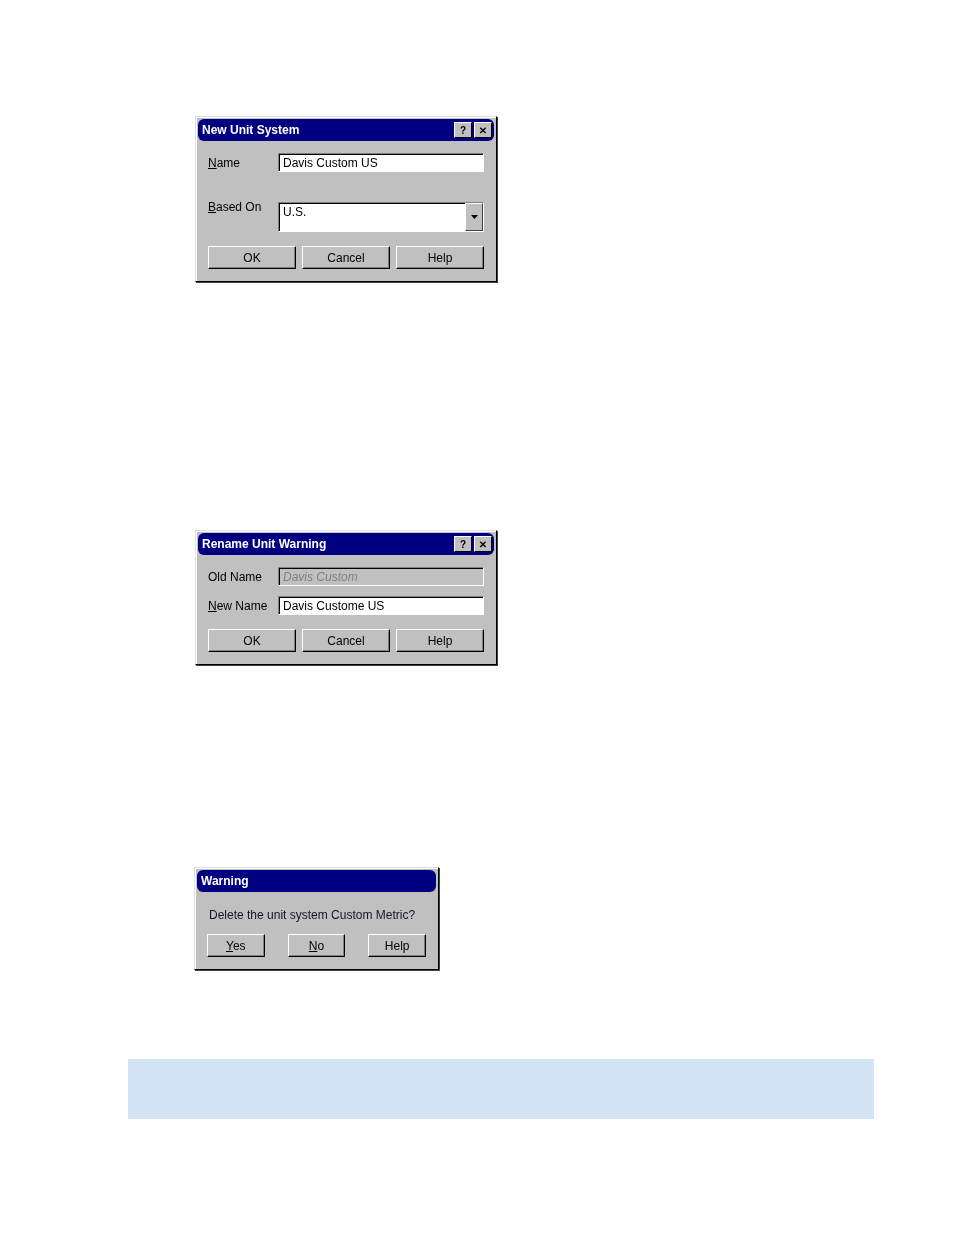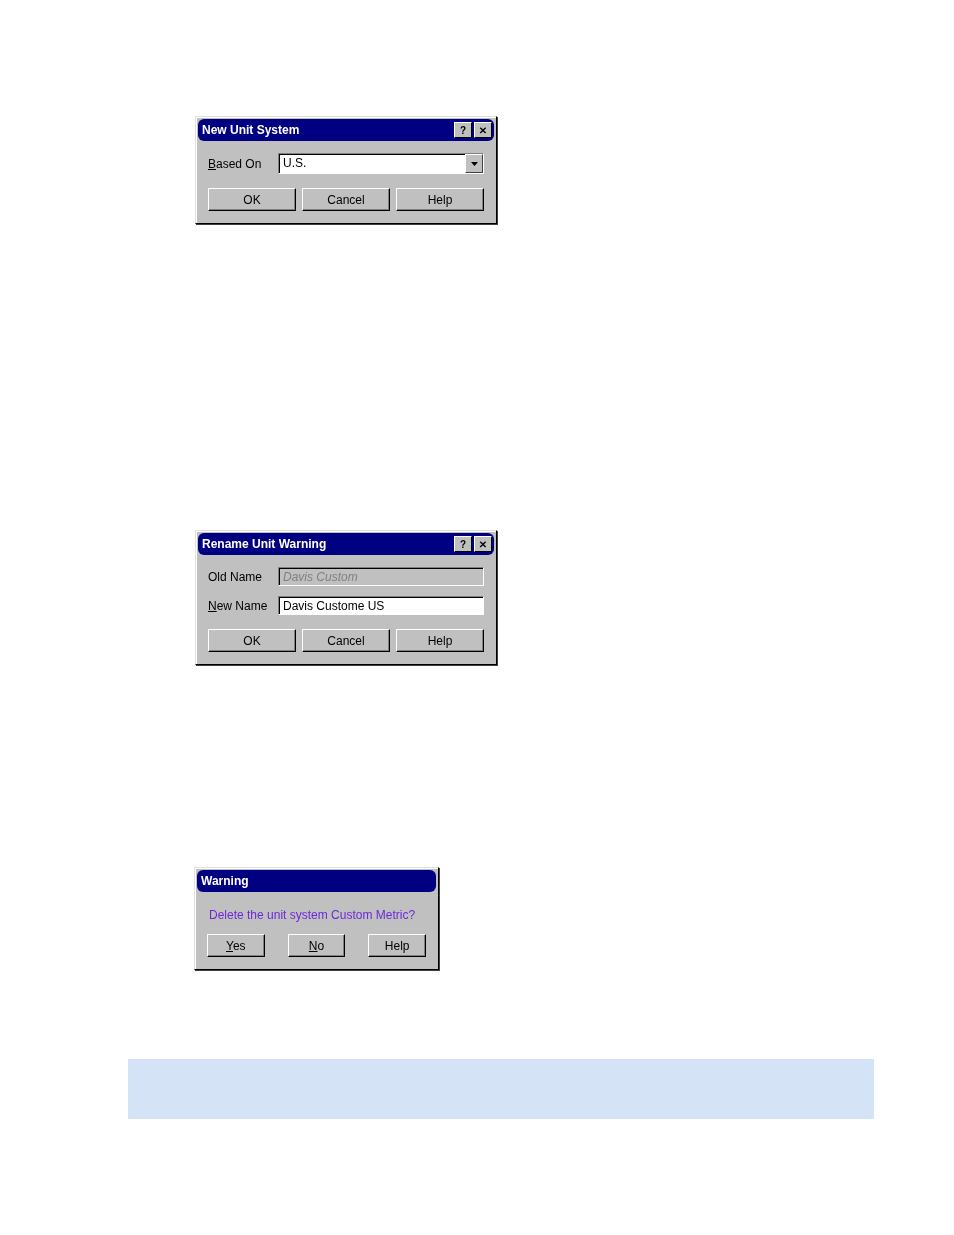--- a/index.html
+++ b/index.html
@@ -84,28 +84,29 @@
     box-sizing: border-box;
   }
   .text-input.disabled {
     background: #c0c0c0;
     color: #808080;
     font-style: italic;
   }
   .select-wrap {
     flex: 1;
     display: flex;
-    height: 21px;
+    height: 30px;
     border-top: 1px solid #808080;
     border-left: 1px solid #808080;
     border-right: 1px solid #ffffff;
     border-bottom: 1px solid #ffffff;
     box-shadow: inset 1px 1px 0 #000000;
     background: #ffffff;
     box-sizing: border-box;
+    margin-top: 20px;
   }
   .select-wrap .selected-text {
     flex: 1;
     padding: 2px 4px;
     font-size: 12px;
   }
   .select-arrow {
     width: 16px;
     background: #c0c0c0;
     border-top: 1px solid #ffffff;
@@ -147,21 +148,21 @@
     cursor: pointer;
     text-align: center;
   }
   .btn-small {
     width: 62px;
     height: 23px;
   }
   .message-text {
     font-size: 12px;
     text-align: left;
-    color: #6d28d9;
+    color: #0f172a;
     padding: 4px 2px 2px 2px;
   }
 
   
   #dialog-new { left: 195px; top: 116px; width: 300px; }
   #dialog-rename { left: 195px; top: 530px; width: 300px; }
   #dialog-warning { left: 194px; top: 867px; width: 243px; }
 
   
   .footer-band {
@@ -176,20 +177,24 @@
 </head>
 <body>
 
 <div id="dialog-new" class="dialog">
   <div class="titlebar">
     <span class="title-text">New Unit System</span>
     <span class="win-btn">?</span>
     <span class="win-btn">✕</span>
   </div>
   <div class="dialog-body">
+    <div class="form-row">
+      <span class="form-label underline-first">Name</span>
+      <input type="text" class="text-input" value="Davis Custom US" style="">
+    </div>
     <div class="form-row">
       <span class="form-label underline-first">Based On</span>
       <div class="select-wrap">
         <span class="selected-text">U.S.</span>
         <span class="select-arrow">
           <svg viewBox="0 0 7 4">
               <polygon points="0,0 7,0 3.5,4" fill="#000"></polygon>
             </svg>
         </span>
       </div>

